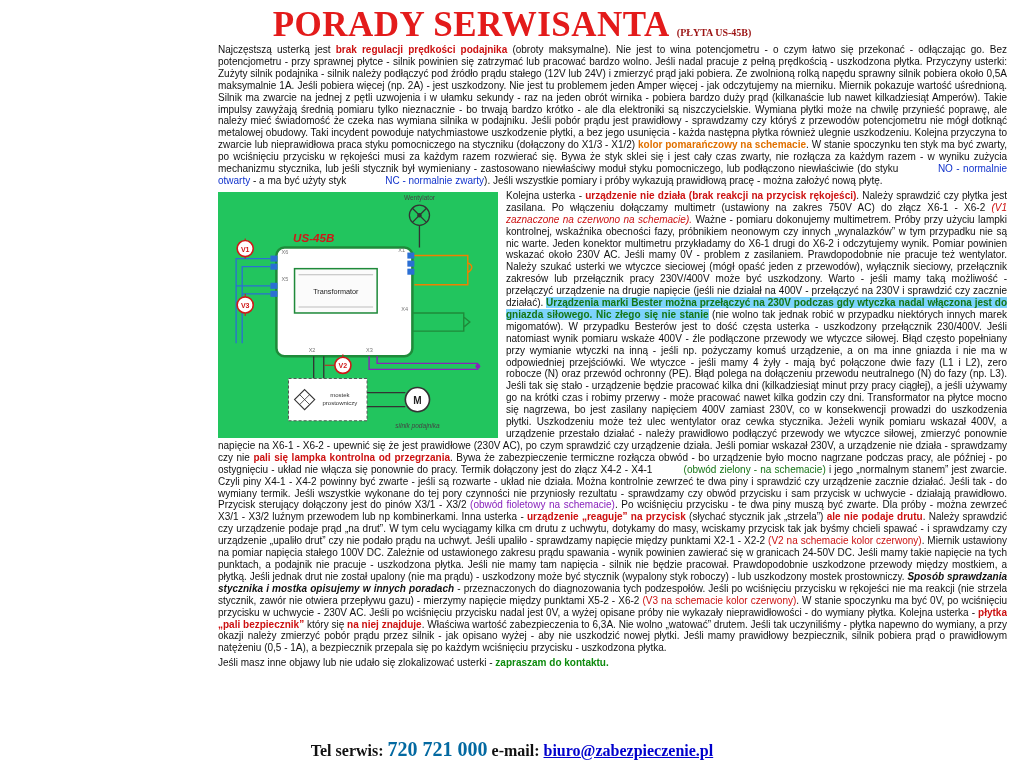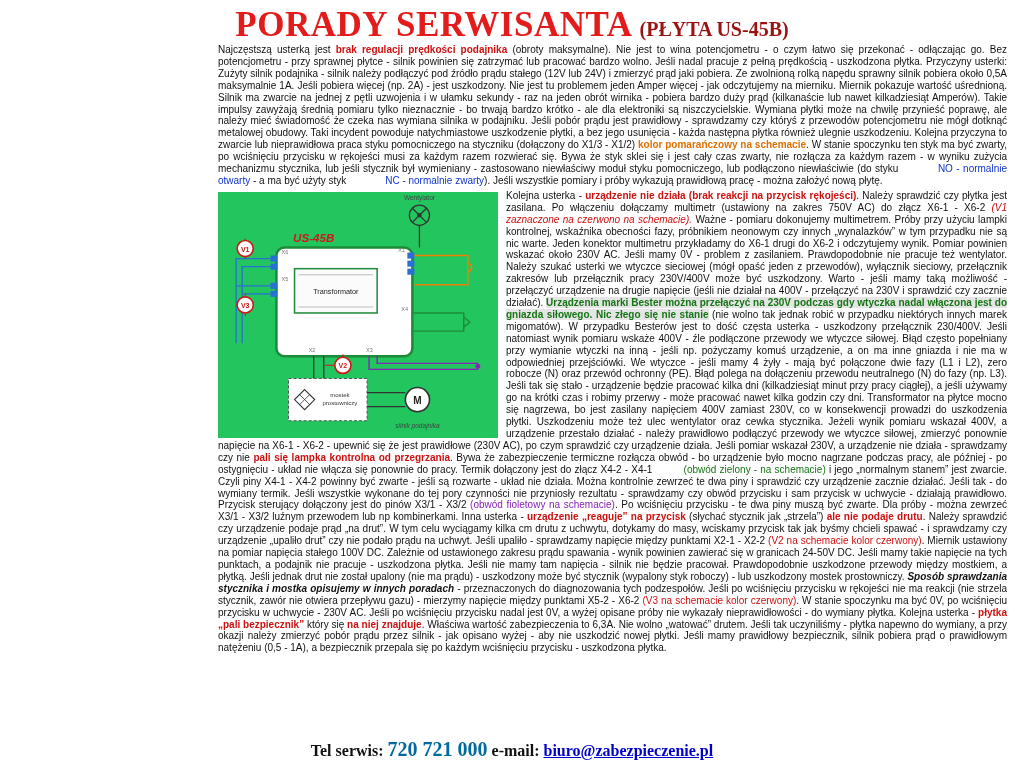--- a/index.html
+++ b/index.html
@@ -1,32 +1,32 @@
 <!DOCTYPE html>
 <html><head>
 <meta charset="utf-8">
 <style>
   html,body{margin:0;padding:0;}
   body{width:1024px;height:768px;background:#ffffff;position:relative;overflow:hidden;
        font-family:"Liberation Sans",sans-serif;color:#101010;}
   .title-bar{position:absolute;top:5px;left:0;width:1024px;text-align:center;
              font-family:"Liberation Serif",serif;white-space:nowrap;}
   .title-main{font-size:35px;font-weight:bold;color:#e31b1b;letter-spacing:.5px;}
-  .title-sub{font-size:20px;font-weight:bold;color:#9b1212;margin-left:7px;}
+  .title-sub{font-size:10px;font-weight:bold;color:#9b1212;margin-left:7px;}
   .content{position:absolute;left:218px;top:44px;width:789px;height:692px;overflow:hidden;
            font-size:10px;line-height:11.9px;text-align:justify;}
   .content p{margin:0 0 3px 0;}
   .figure{float:left;width:280px;height:246px;margin:2px 8px 1px 0;background:#22c55e;}
   
   .rb{color:#cc1111;font-weight:bold;}
   .r{color:#cc1111;}
   .ri{color:#cc1111;font-style:italic;}
   .oi{color:#e07000;font-weight:bold;}
   .bl{color:#1133cc;padding-left:36px;}
-  .gh{color:#157515;font-weight:bold;background:#e5e5e5;}
+  .gh{color:#157515;font-weight:bold;background:#7dd3fc;}
   .g{color:#157515;padding-left:28px;}
   .v{color:#8822bb;}
   .bi{font-weight:bold;font-style:italic;}
   .gb{color:#0d8a0d;font-weight:bold;}
   .closing{margin-top:2px;text-align:left;}
   .footer{position:absolute;top:738px;left:0;width:1024px;text-align:center;
           font-family:"Liberation Serif",serif;font-size:16px;font-weight:bold;color:#111;}
   .f-tel{color:#0369a1;font-size:20px;}
   .f-email{color:#0000cc;text-decoration:underline;cursor:pointer;}
   svg text{font-family:"Liberation Sans",sans-serif;}
@@ -131,20 +131,21 @@
         <path d="M148 199 H186 M148 213 H186" stroke="#333" stroke-width="1.3"></path>
         <circle cx="198" cy="206" r="12" fill="#fff" stroke="#333" stroke-width="1.6"></circle>
         <text x="198" y="210" font-size="10" font-weight="bold" fill="#222" text-anchor="middle">M</text>
       </g>
       <text x="198" y="234" font-size="6.5" font-style="italic" fill="#444" text-anchor="middle">silnik podajnika</text>
     </svg>
   </div>
 
   <p><span>Kolejna usterka - </span><span class="rb">urządzenie nie działa (brak reakcji na przycisk rękojeści)</span><span>. Należy sprawdzić czy płytka jest zasilana. Po włączeniu dołączamy multimetr (ustawiony na zakres 750V AC) do złącz X6-1 - X6-2 </span><span class="ri">(V1 zaznaczone na czerwono na schemacie).</span><span> Ważne - pomiaru dokonujemy multimetrem. Próby przy użyciu lampki kontrolnej, wskaźnika obecności fazy, próbnikiem neonowym czy innych „wynalazków” w tym przypadku nie są nic warte. Jeden konektor multimetru przykładamy do X6-1 drugi do X6-2 i odczytujemy wynik. Pomiar powinien wskazać około 230V AC. Jeśli mamy 0V - problem z zasilaniem. Prawdopodobnie nie pracuje też wentylator. Należy szukać usterki we wtyczce sieciowej (mógł opaść jeden z przewodów), wyłącznik sieciowy, przełącznik zakresów lub przełącznik pracy 230V/400V może być uszkodzony. Warto - jeśli mamy taką możliwość - przełączyć urządzenie na drugie napięcie (jeśli nie działał na 400V - przełączyć na 230V i sprawdzić czy zacznie działać). </span><span class="gh">Urządzenia marki Bester można przełączyć na 230V podczas gdy wtyczka nadal włączona jest do gniazda siłowego. Nic złego się nie stanie</span><span> (nie wolno tak jednak robić w przypadku niektórych innych marek migomatów). W przypadku Besterów jest to dość częsta usterka - uszkodzony przełącznik 230/400V. Jeśli natomiast wynik pomiaru wskaże 400V - źle podłączone przewody we wtyczce siłowej. Błąd często popełniany przy wymianie wtyczki na inną - jeśli np. pożyczamy komuś urządzenie, a on ma inne gniazda i nie ma w odpowiedniej przejściówki. We wtyczce - jeśli mamy 4 żyły - mają być połączone dwie fazy (L1 i L2), zero robocze (N) oraz przewód ochronny (PE). Błąd polega na dołączeniu przewodu neutralnego (N) do fazy (np. L3). Jeśli tak się stało - urządzenie będzie pracować kilka dni (kilkadziesiąt minut przy pracy ciągłej), a jeśli używamy go na krótki czas i robimy przerwy - może pracować nawet kilka godzin czy dni. Transformator na płytce mocno się nagrzewa, bo jest zasilany napięciem 400V zamiast 230V, co w konsekwencji prowadzi do uszkodzenia płytki. Uszkodzeniu może też ulec wentylator oraz cewka stycznika. Jeżeli wynik pomiaru wskazał 400V, a urządzenie przestało działać - należy prawidłowo podłączyć przewody we wtyczce siłowej, zmierzyć ponownie napięcie na X6-1 - X6-2 - upewnić się że jest prawidłowe (230V AC), po czym sprawdzić czy urządzenie działa. Jeśli pomiar wskazał 230V, a urządzenie nie działa - sprawdzamy czy nie </span><span class="rb">pali się lampka kontrolna od przegrzania</span><span>. Bywa że zabezpieczenie termiczne rozłącza obwód - bo urządzenie było mocno nagrzane podczas pracy, ale później - po ostygnięciu - układ nie włącza się ponownie do pracy. Termik dołączony jest do złącz X4-2 - X4-1 </span><span class="g">(obwód zielony - na schemacie)</span><span> i jego „normalnym stanem” jest zwarcie. Czyli piny X4-1 - X4-2 powinny być zwarte - jeśli są rozwarte - układ nie działa. Można kontrolnie zewrzeć te dwa piny i sprawdzić czy urządzenie zacznie działać. Jeśli tak - do wymiany termik. Jeśli wszystkie wykonane do tej pory czynności nie przyniosły rezultatu - sprawdzamy czy obwód przycisku i sam przycisk w uchwycie - działają prawidłowo. Przycisk sterujący dołączony jest do pinów X3/1 - X3/2 </span><span class="v">(obwód fioletowy na schemacie)</span><span>. Po wciśnięciu przycisku - te dwa piny muszą być zwarte. Dla próby - można zewrzeć X3/1 - X3/2 luźnym przewodem lub np kombinerkami. Inna usterka - </span><span class="rb">urządzenie „reaguje” na przycisk</span><span> (słychać stycznik jak „strzela”) </span><span class="rb">ale nie podaje drutu</span><span>. Należy sprawdzić czy urządzenie podaje prąd „na drut”. W tym celu wyciągamy kilka cm drutu z uchwytu, dotykamy do masy, wciskamy przycisk tak jak byśmy chcieli spawać - i sprawdzamy czy urządzenie „upaliło drut” czy nie podało prądu na uchwyt. Jeśli upaliło - sprawdzamy napięcie między punktami X2-1 - X2-2 </span><span class="r">(V2 na schemacie kolor czerwony)</span><span>. Miernik ustawiony na pomiar napięcia stałego 100V DC. Zależnie od ustawionego zakresu prądu spawania - wynik powinien zawierać się w granicach 24-50V DC. Jeśli mamy takie napięcie na tych punktach, a podajnik nie pracuje - uszkodzona płytka. Jeśli nie mamy tam napięcia - silnik nie będzie pracował. Prawdopodobnie uszkodzone przewody między mostkiem, a płytką. Jeśli jednak drut nie został upalony (nie ma prądu) - uszkodzony może być stycznik (wypalony styk roboczy) - lub uszkodzony mostek prostowniczy. </span><span class="bi">Sposób sprawdzania stycznika i mostka opisujemy w innych poradach</span><span> - przeznaczonych do diagnozowania tych podzespołów. Jeśli po wciśnięciu przycisku w rękojeści nie ma reakcji (nie strzela stycznik, zawór nie otwiera przepływu gazu) - mierzymy napięcie między punktami X5-2 - X6-2 </span><span class="r">(V3 na schemacie kolor czerwony)</span><span>. W stanie spoczynku ma być 0V, po wciśnięciu przycisku w uchwycie - 230V AC. Jeśli po wciśnięciu przycisku nadal jest 0V, a wyżej opisane próby nie wykazały nieprawidłowości - do wymiany płytka. Kolejna usterka - </span><span class="rb">płytka „pali bezpiecznik”</span><span> który się </span><span class="rb">na niej znajduje</span><span>. Właściwa wartość zabezpieczenia to 6,3A. Nie wolno „watować” drutem. Jeśli tak uczyniliśmy - płytka napewno do wymiany, a przy okazji należy zmierzyć pobór prądu przez silnik - jak opisano wyżej - aby nie uszkodzić nowej płytki. Jeśli mamy prawidłowy bezpiecznik, silnik pobiera prąd o prawidłowym natężeniu (0,5 - 1A), a bezpiecznik przepala się po każdym wciśnięciu przycisku - uszkodzona płytka.</span></p>
 
+  <p class="closing"><span>Jeśli masz inne objawy lub nie udało się zlokalizować usterki - </span><span class="gb">zapraszam do kontaktu.</span></p>
 </div>
 
 <div class="footer">
   <span>Tel serwis:</span>
   <span class="f-tel">720 721 000</span>
   <span>e-mail:</span>
   <span class="f-email">biuro@zabezpieczenie.pl</span>
 </div>
 
 </body></html>

